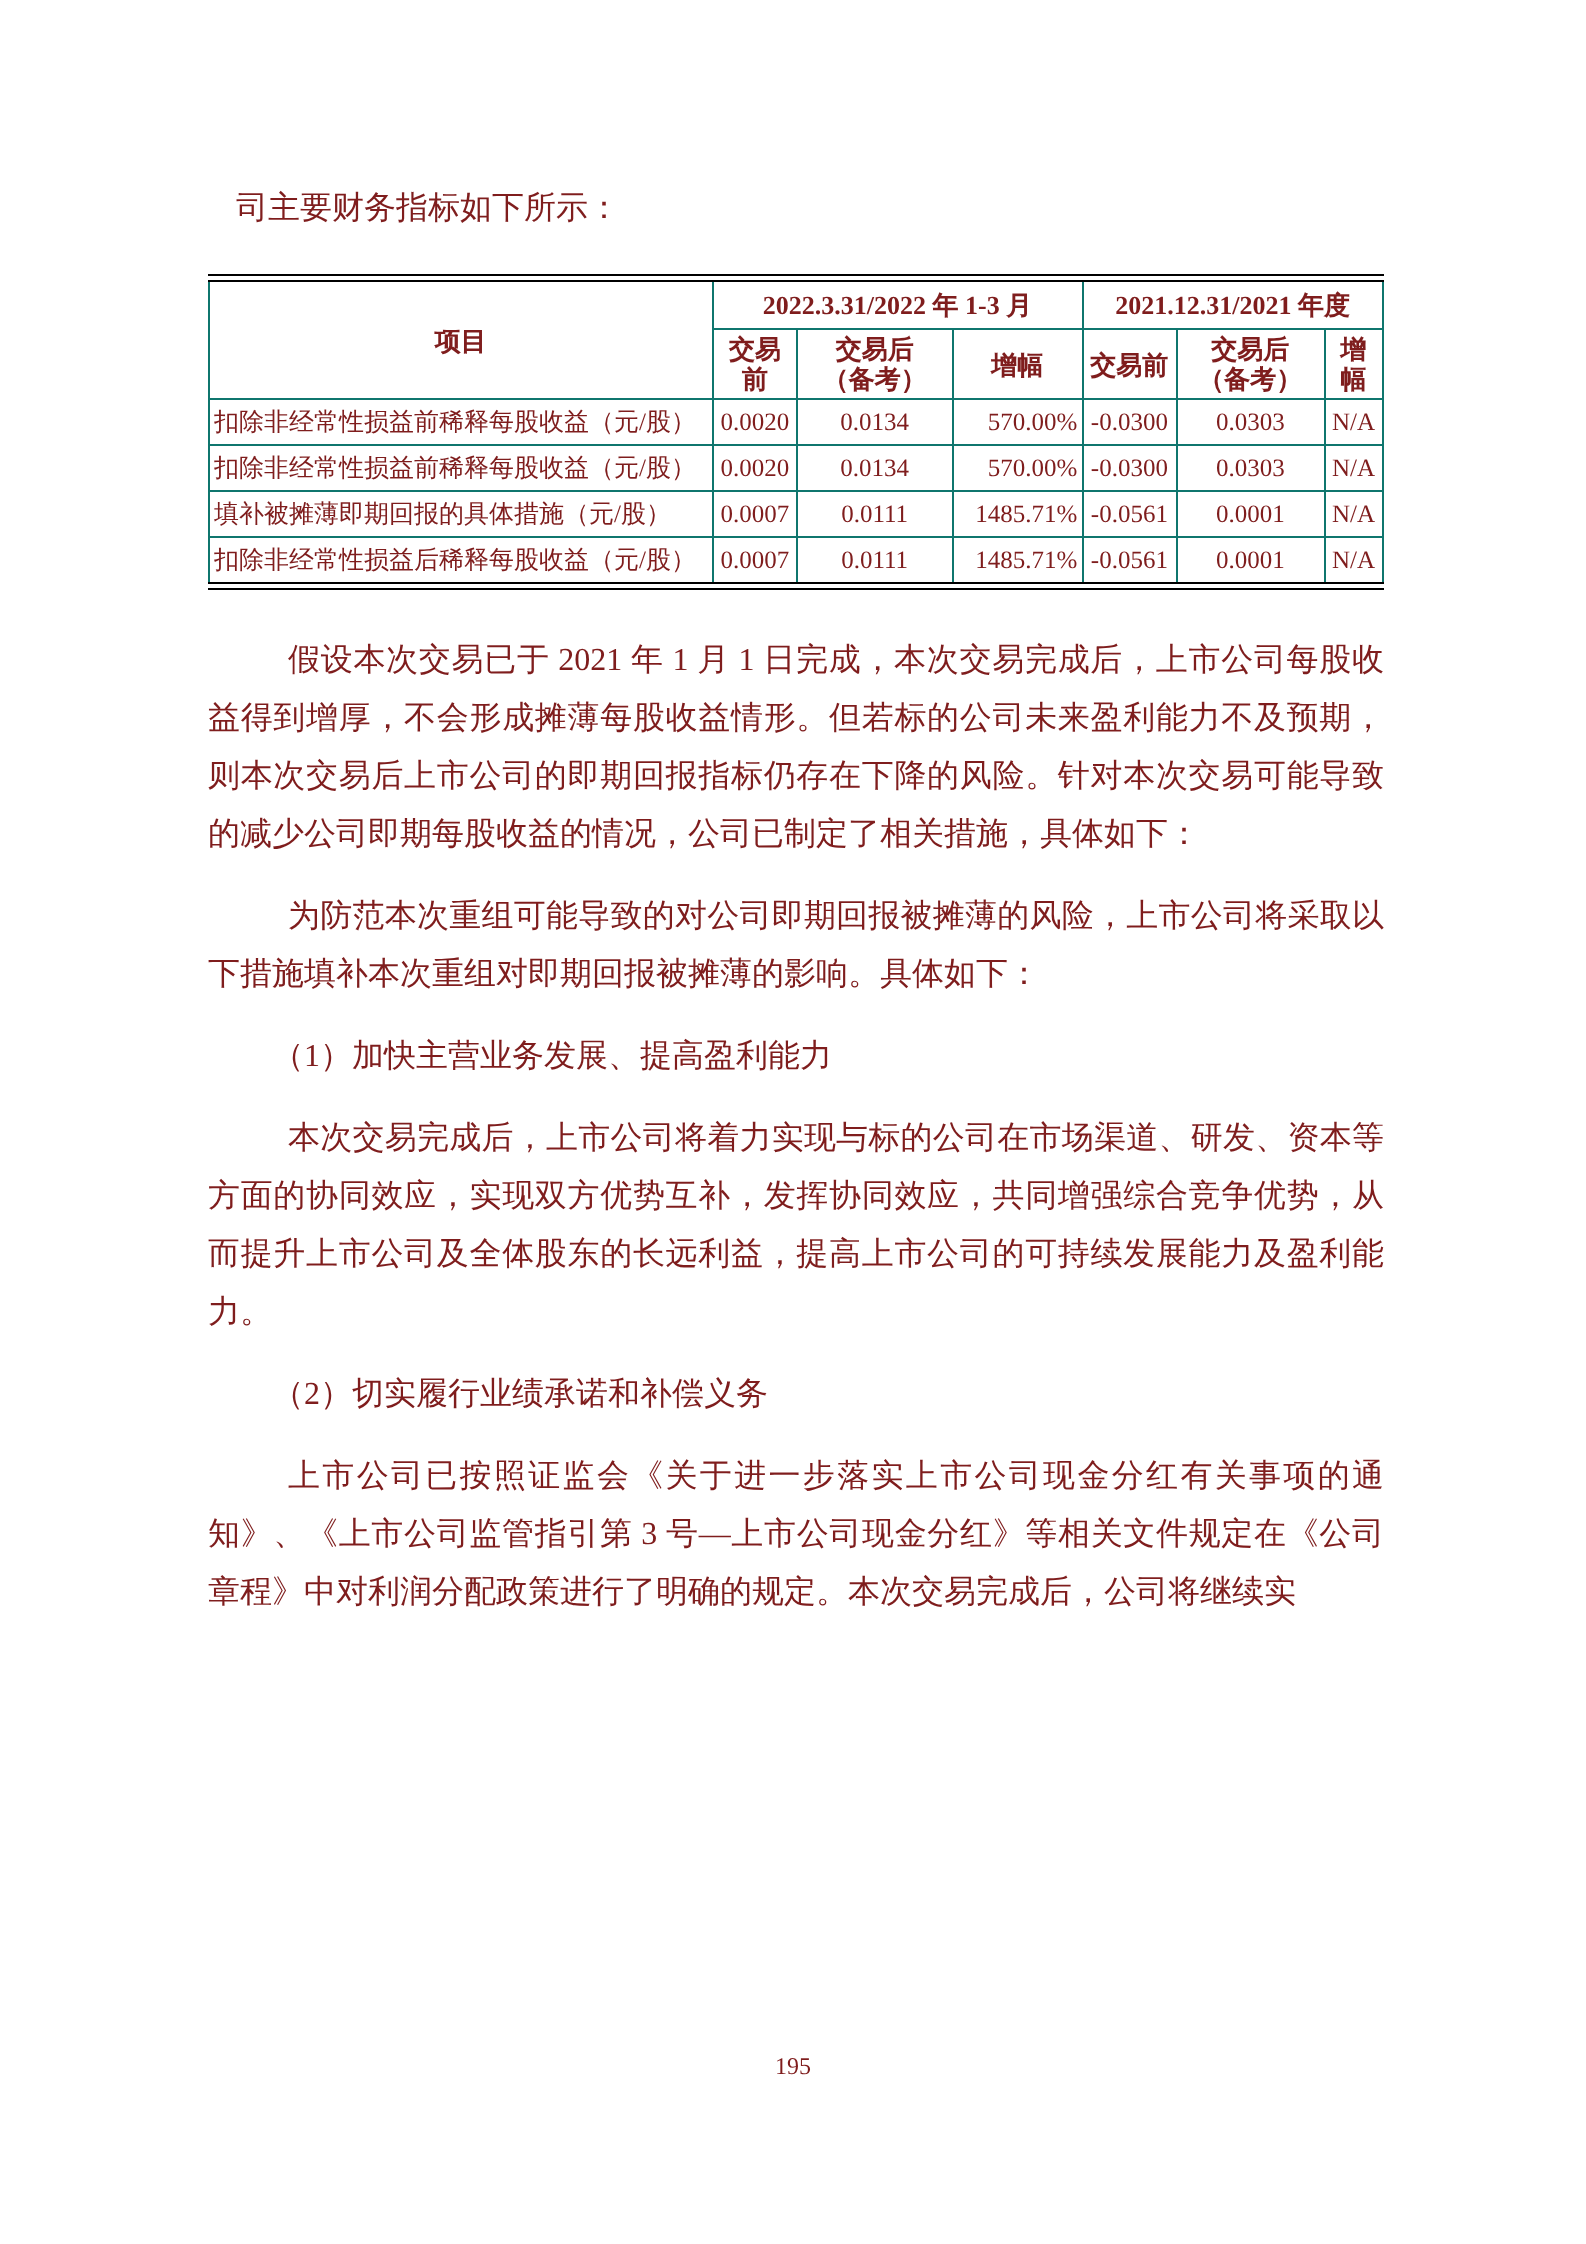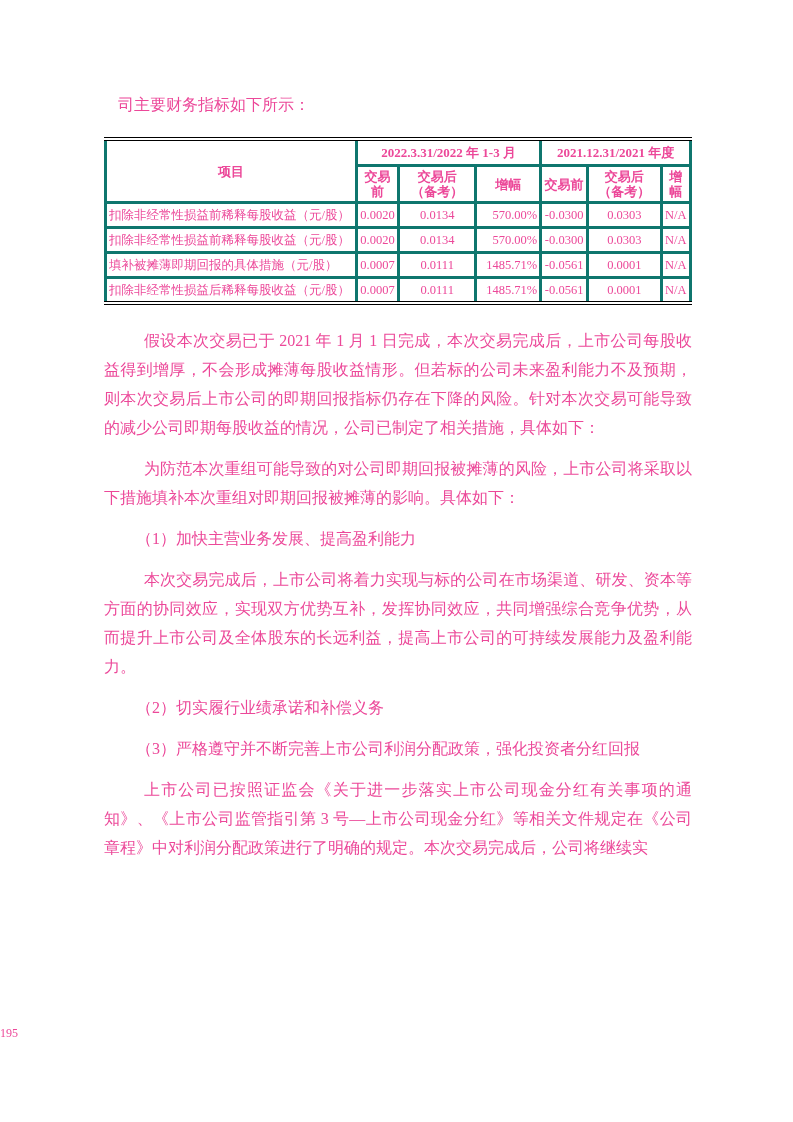--- a/index.html
+++ b/index.html
@@ -5,21 +5,21 @@
   html, body {
     margin: 0;
     padding: 0;
     background: #ffffff;
   }
   .page {
     position: relative;
     width: 793px;
     height: 1122px;
     background: #ffffff;
-    color: #ec4899;
+    color: #7f1d1d;
     font-family: "Liberation Serif", "DejaVu Serif", serif;
     overflow: hidden;
   }
   .content {
     position: absolute;
     left: 104px;
     top: 95px;
     width: 588px;
   }
   .intro {
@@ -30,21 +30,21 @@
   table.fin-table {
     width: 100%;
     margin-top: 22px;
     border-collapse: collapse;
     table-layout: fixed;
     border-top: 4px double #000;
     border-bottom: 4px double #000;
   }
   table.fin-table th,
   table.fin-table td {
-    border: 3px solid #0f766e;
+    border: 1px solid #0f766e;
   }
   table.fin-table th {
     font-weight: bold;
     font-size: 13px;
     text-align: center;
     padding: 4px 2px;
     line-height: 15px;
   }
   table.fin-table tr.sub-row th {
     white-space: pre-line;
@@ -84,21 +84,21 @@
     font-weight: normal;
   }
   .bodytext p:first-child {
     margin-top: 21px;
   }
   .pageno {
     position: absolute;
     left: 0;
     right: 0;
     top: 1026px;
-    text-align: left;
+    text-align: center;
     font-size: 12px;
     line-height: 14px;
   }
 </style>
 </head>
 <body>
 
 <div class="page">
   <div class="content">
 
@@ -172,19 +172,18 @@
           </tr>
         </tbody>
     </table>
 
     <div class="bodytext">
         <p class="para">假设本次交易已于 2021 年 1 月 1 日完成，本次交易完成后，上市公司每股收益得到增厚，不会形成摊薄每股收益情形。但若标的公司未来盈利能力不及预期，则本次交易后上市公司的即期回报指标仍存在下降的风险。针对本次交易可能导致的减少公司即期每股收益的情况，公司已制定了相关措施，具体如下：</p>
         <p class="para">为防范本次重组可能导致的对公司即期回报被摊薄的风险，上市公司将采取以下措施填补本次重组对即期回报被摊薄的影响。具体如下：</p>
         <p class="heading">（1）加快主营业务发展、提高盈利能力</p>
         <p class="para">本次交易完成后，上市公司将着力实现与标的公司在市场渠道、研发、资本等方面的协同效应，实现双方优势互补，发挥协同效应，共同增强综合竞争优势，从而提升上市公司及全体股东的长远利益，提高上市公司的可持续发展能力及盈利能力。</p>
         <p class="heading">（2）切实履行业绩承诺和补偿义务</p>
-        <p class="heading">（3）严格遵守并不断完善上市公司利润分配政策，强化投资者分红回报</p>
         <p class="para">上市公司已按照证监会《关于进一步落实上市公司现金分红有关事项的通知》、《上市公司监管指引第 3 号—上市公司现金分红》等相关文件规定在《公司章程》中对利润分配政策进行了明确的规定。本次交易完成后，公司将继续实</p>
       </div>
   </div>
 
   <div class="pageno">195</div>
 </div>
 
 </body></html>

